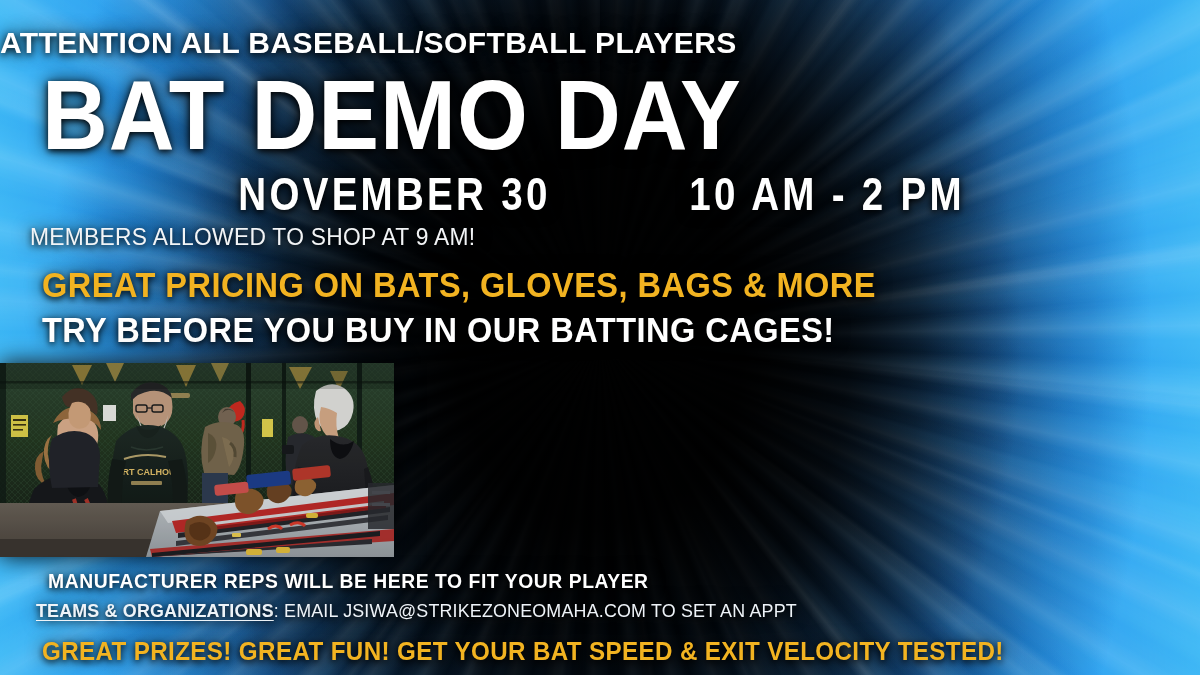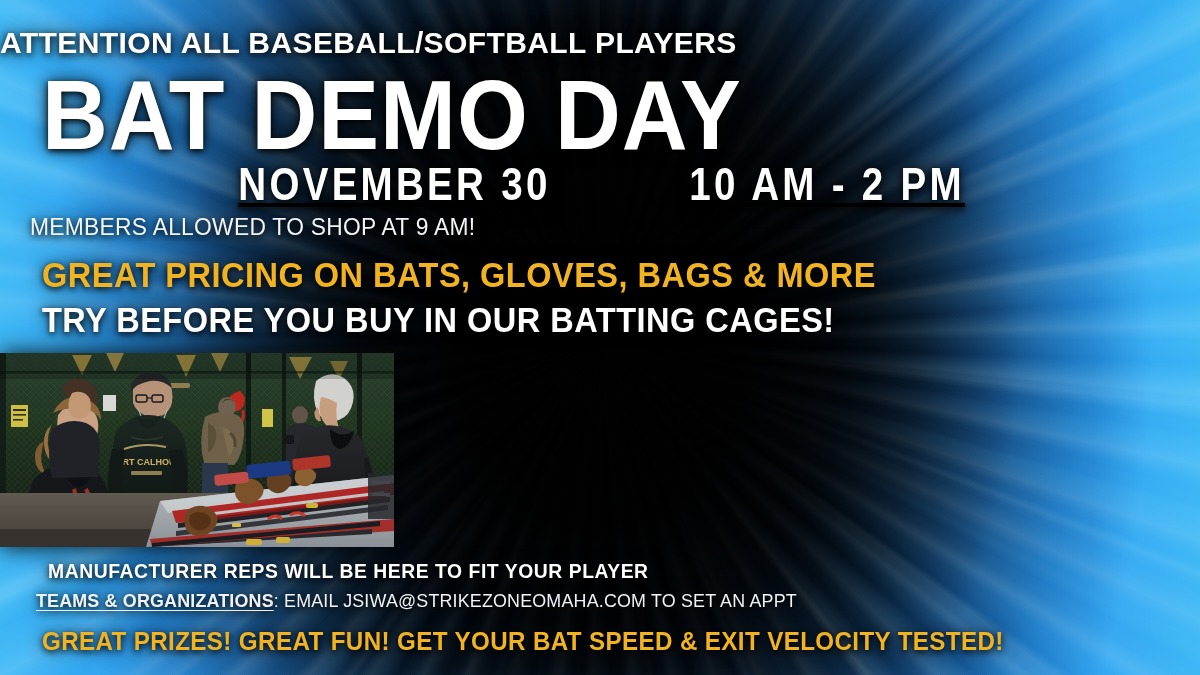--- a/index.html
+++ b/index.html
@@ -129,26 +129,26 @@
     font-weight: bold;
     color: #ffffff;
     line-height: 0.92;
     letter-spacing: 1px;
     transform: scaleX(0.93);
     white-space: nowrap;
   }
 
   
   .datetime {
+    margin-top: 10px;
     display: flex;
     align-items: baseline;
     justify-content: center;
     gap: 74px;
     white-space: nowrap;
-    text-decoration: underline;
   }
   .datetime .dt {
     font-size: 47px;
     font-weight: bold;
     color: #ffffff;
     letter-spacing: 4px;
     line-height: 1;
     transform: scaleX(0.82);
   }
 

